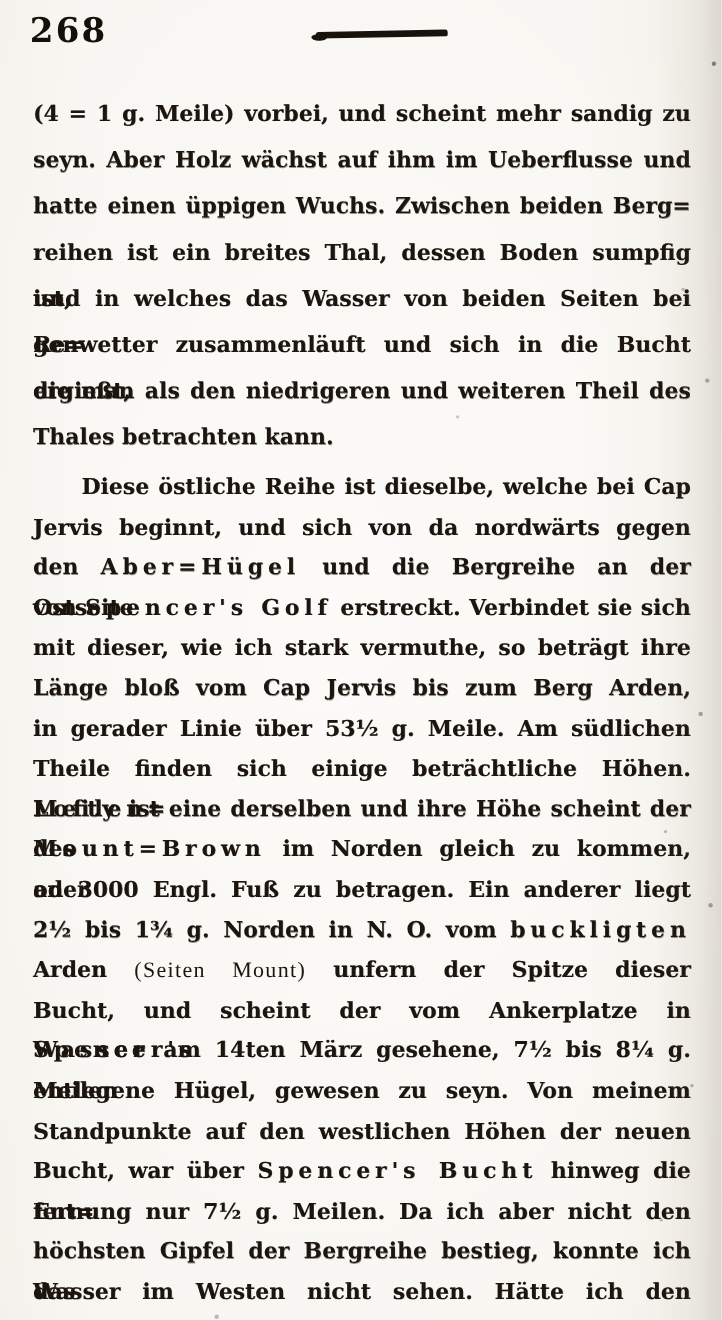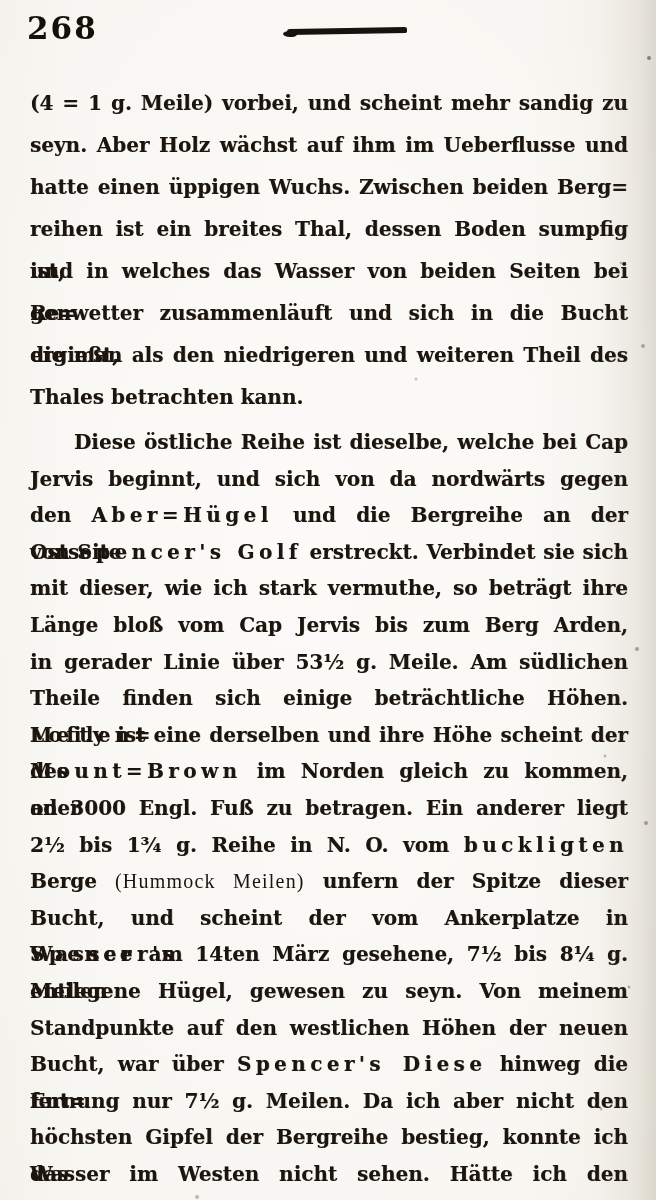--- a/index.html
+++ b/index.html
@@ -136,26 +136,26 @@
         <div class="line"><span>Jervis beginnt, und sich von da nordwärts gegen</span></div>
         <div class="line"><span>den </span><span class="spaced">Aber=Hügel</span><span> und die Bergreihe an der Ostseite</span></div>
         <div class="line"><span>von </span><span class="spaced">Spencer's Golf</span><span> erstreckt. Verbindet sie sich</span></div>
         <div class="line"><span>mit dieser, wie ich stark vermuthe, so beträgt ihre</span></div>
         <div class="line"><span>Länge bloß vom Cap Jervis bis zum Berg Arden,</span></div>
         <div class="line"><span>in gerader Linie über 53½ g. Meile. Am südlichen</span></div>
         <div class="line"><span>Theile finden sich einige beträchtliche Höhen. </span><span class="spaced">Meilen=</span></div>
         <div class="line"><span class="spaced">Lofty</span><span> ist eine derselben und ihre Höhe scheint der des</span></div>
         <div class="line"><span class="spaced">Mount=Brown</span><span> im Norden gleich zu kommen, oder</span></div>
         <div class="line"><span>an 3000 Engl. Fuß zu betragen. Ein anderer liegt</span></div>
-        <div class="line"><span>2½ bis 1¾ g. Reihe in N. O. vom </span><span class="spaced">buckligten</span></div>
-        <div class="line"><span>Berge </span><span class="latin">(Hummock Meilen)</span><span> unfern der Spitze dieser</span></div>
+        <div class="line"><span>2½ bis 1¾ g. Norden in N. O. vom </span><span class="spaced">buckligten</span></div>
+        <div class="line"><span>Arden </span><span class="latin">(Seiten Mount)</span><span> unfern der Spitze dieser</span></div>
         <div class="line"><span>Bucht, und scheint der vom Ankerplatze in </span><span class="spaced">Spencer's</span></div>
         <div class="line"><span class="spaced">Wasser</span><span> am 14ten März gesehene, 7½ bis 8¼ g. Meilen</span></div>
         <div class="line"><span>entlegene Hügel, gewesen zu seyn. Von meinem</span></div>
         <div class="line"><span>Standpunkte auf den westlichen Höhen der neuen</span></div>
-        <div class="line"><span>Bucht, war über </span><span class="spaced">Spencer's Diese</span><span> hinweg die Ent=</span></div>
+        <div class="line"><span>Bucht, war über </span><span class="spaced">Spencer's Bucht</span><span> hinweg die Ent=</span></div>
         <div class="line"><span>fernung nur 7½ g. Meilen. Da ich aber nicht den</span></div>
         <div class="line"><span>höchsten Gipfel der Bergreihe bestieg, konnte ich das</span></div>
         <div class="line"><span>Wasser im Westen nicht sehen. Hätte ich den </span><span class="spaced">Hum=</span></div>
       </div>
     </div>
   <div class="speckles"></div>
 </div>
 
 </body></html>

